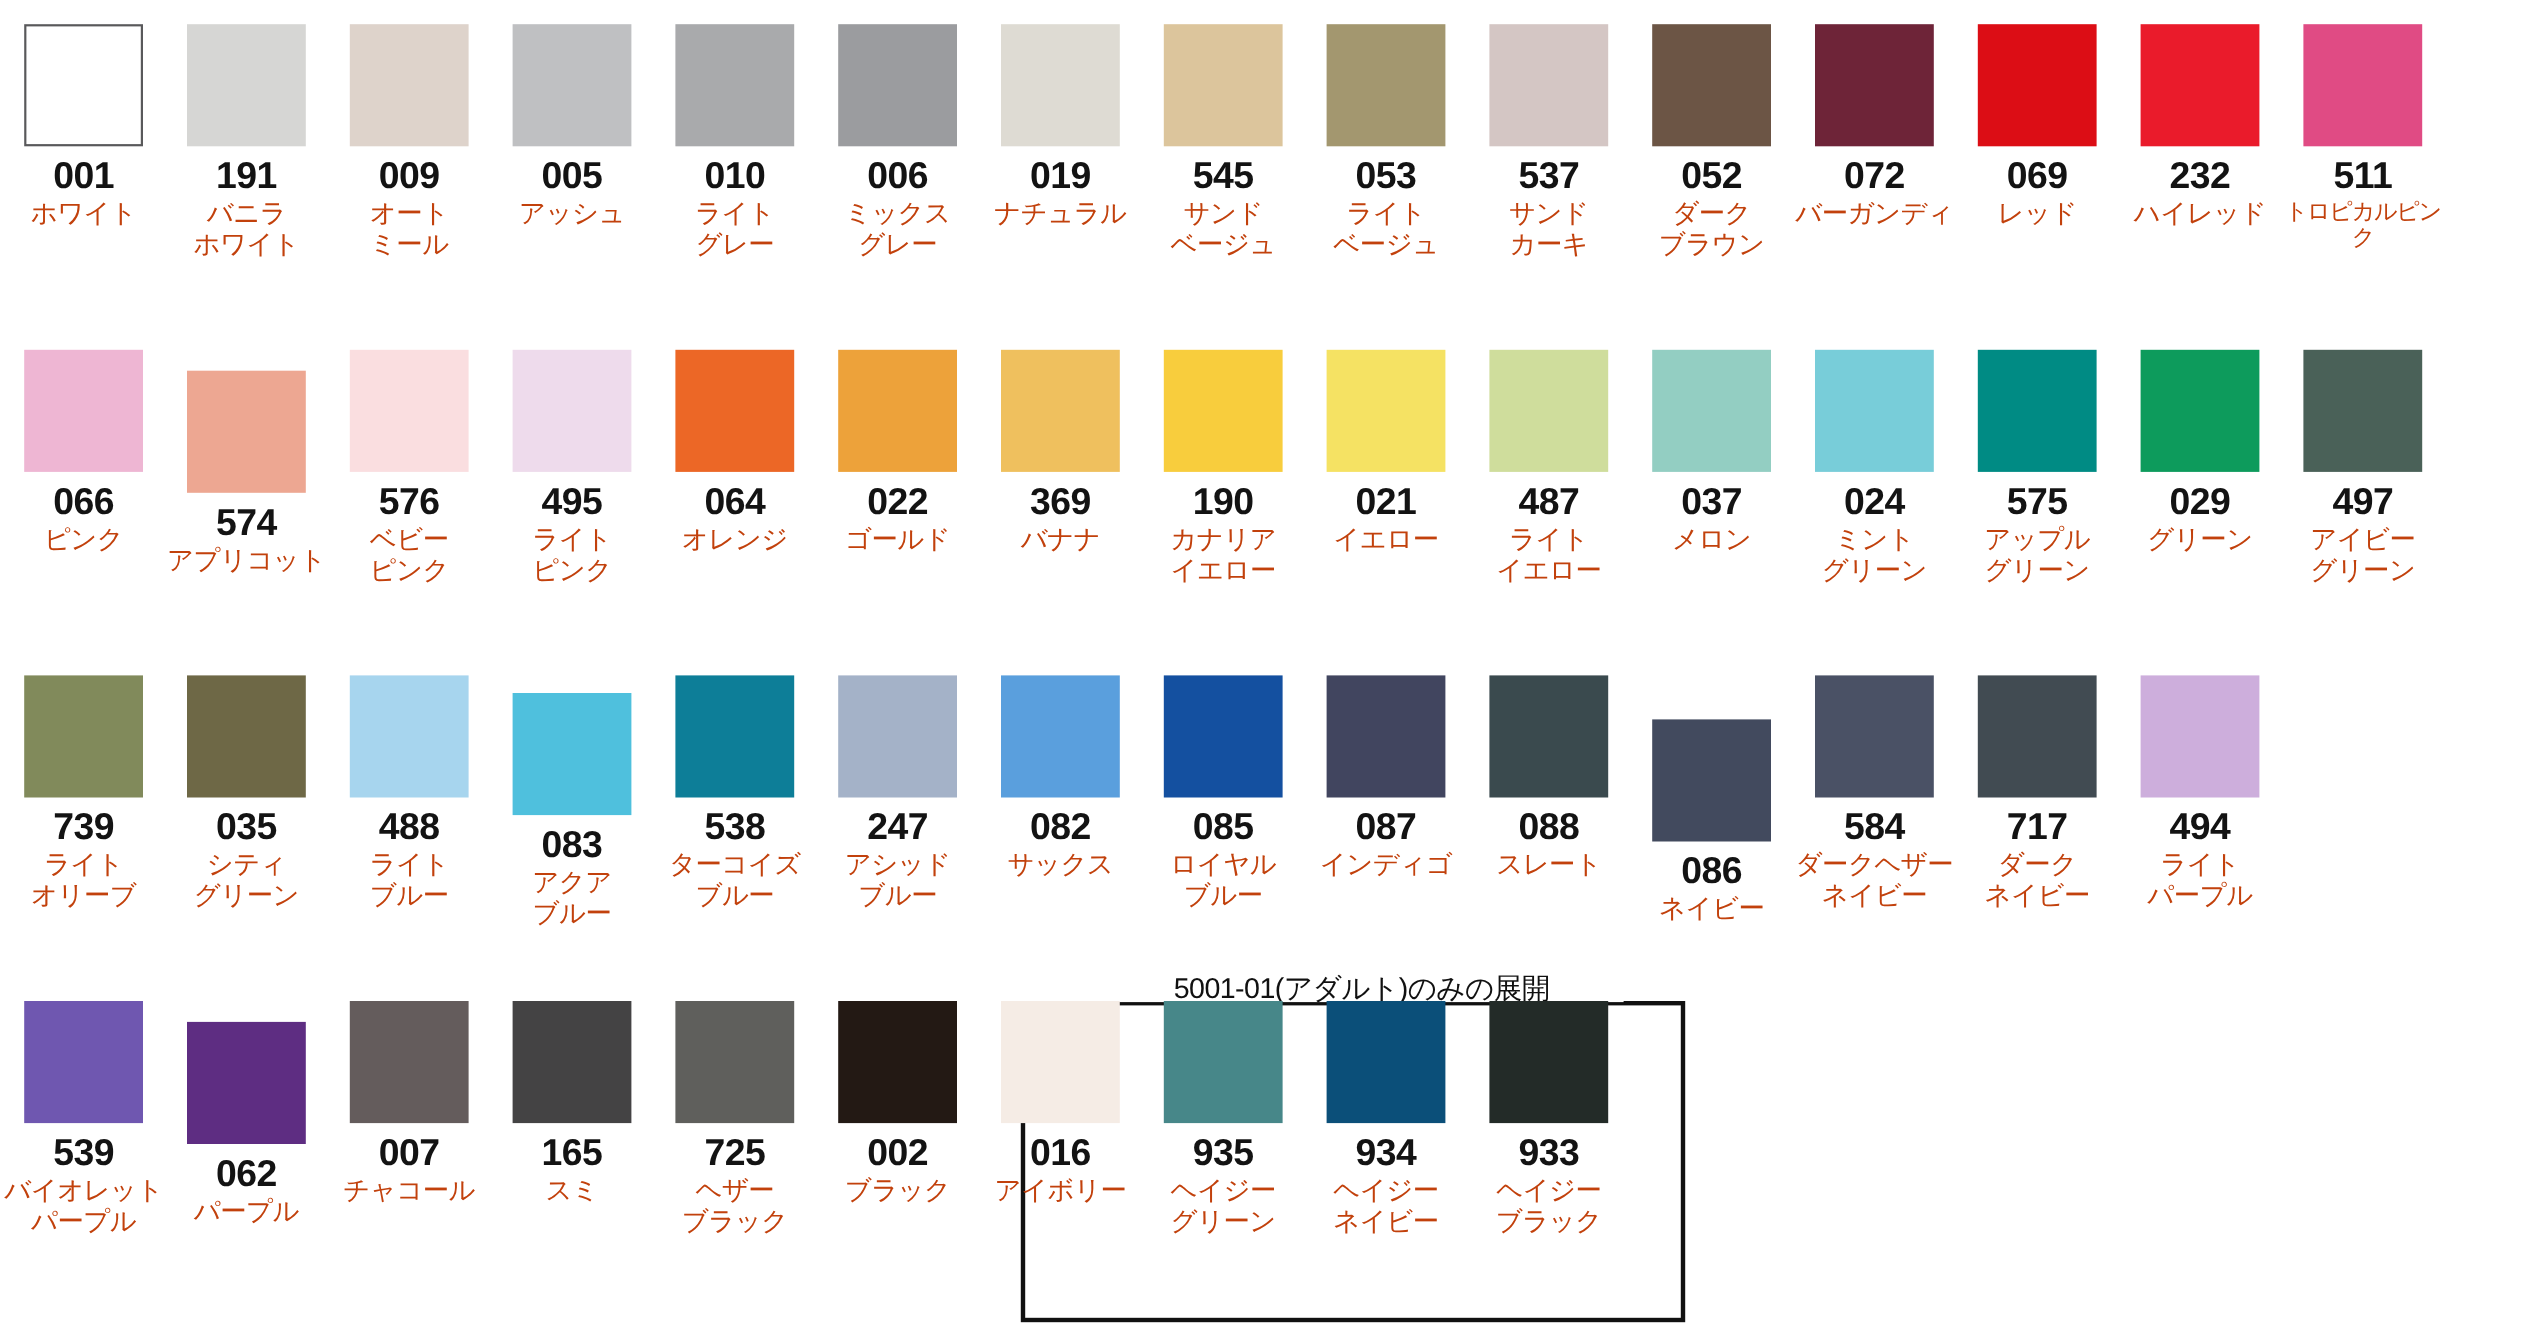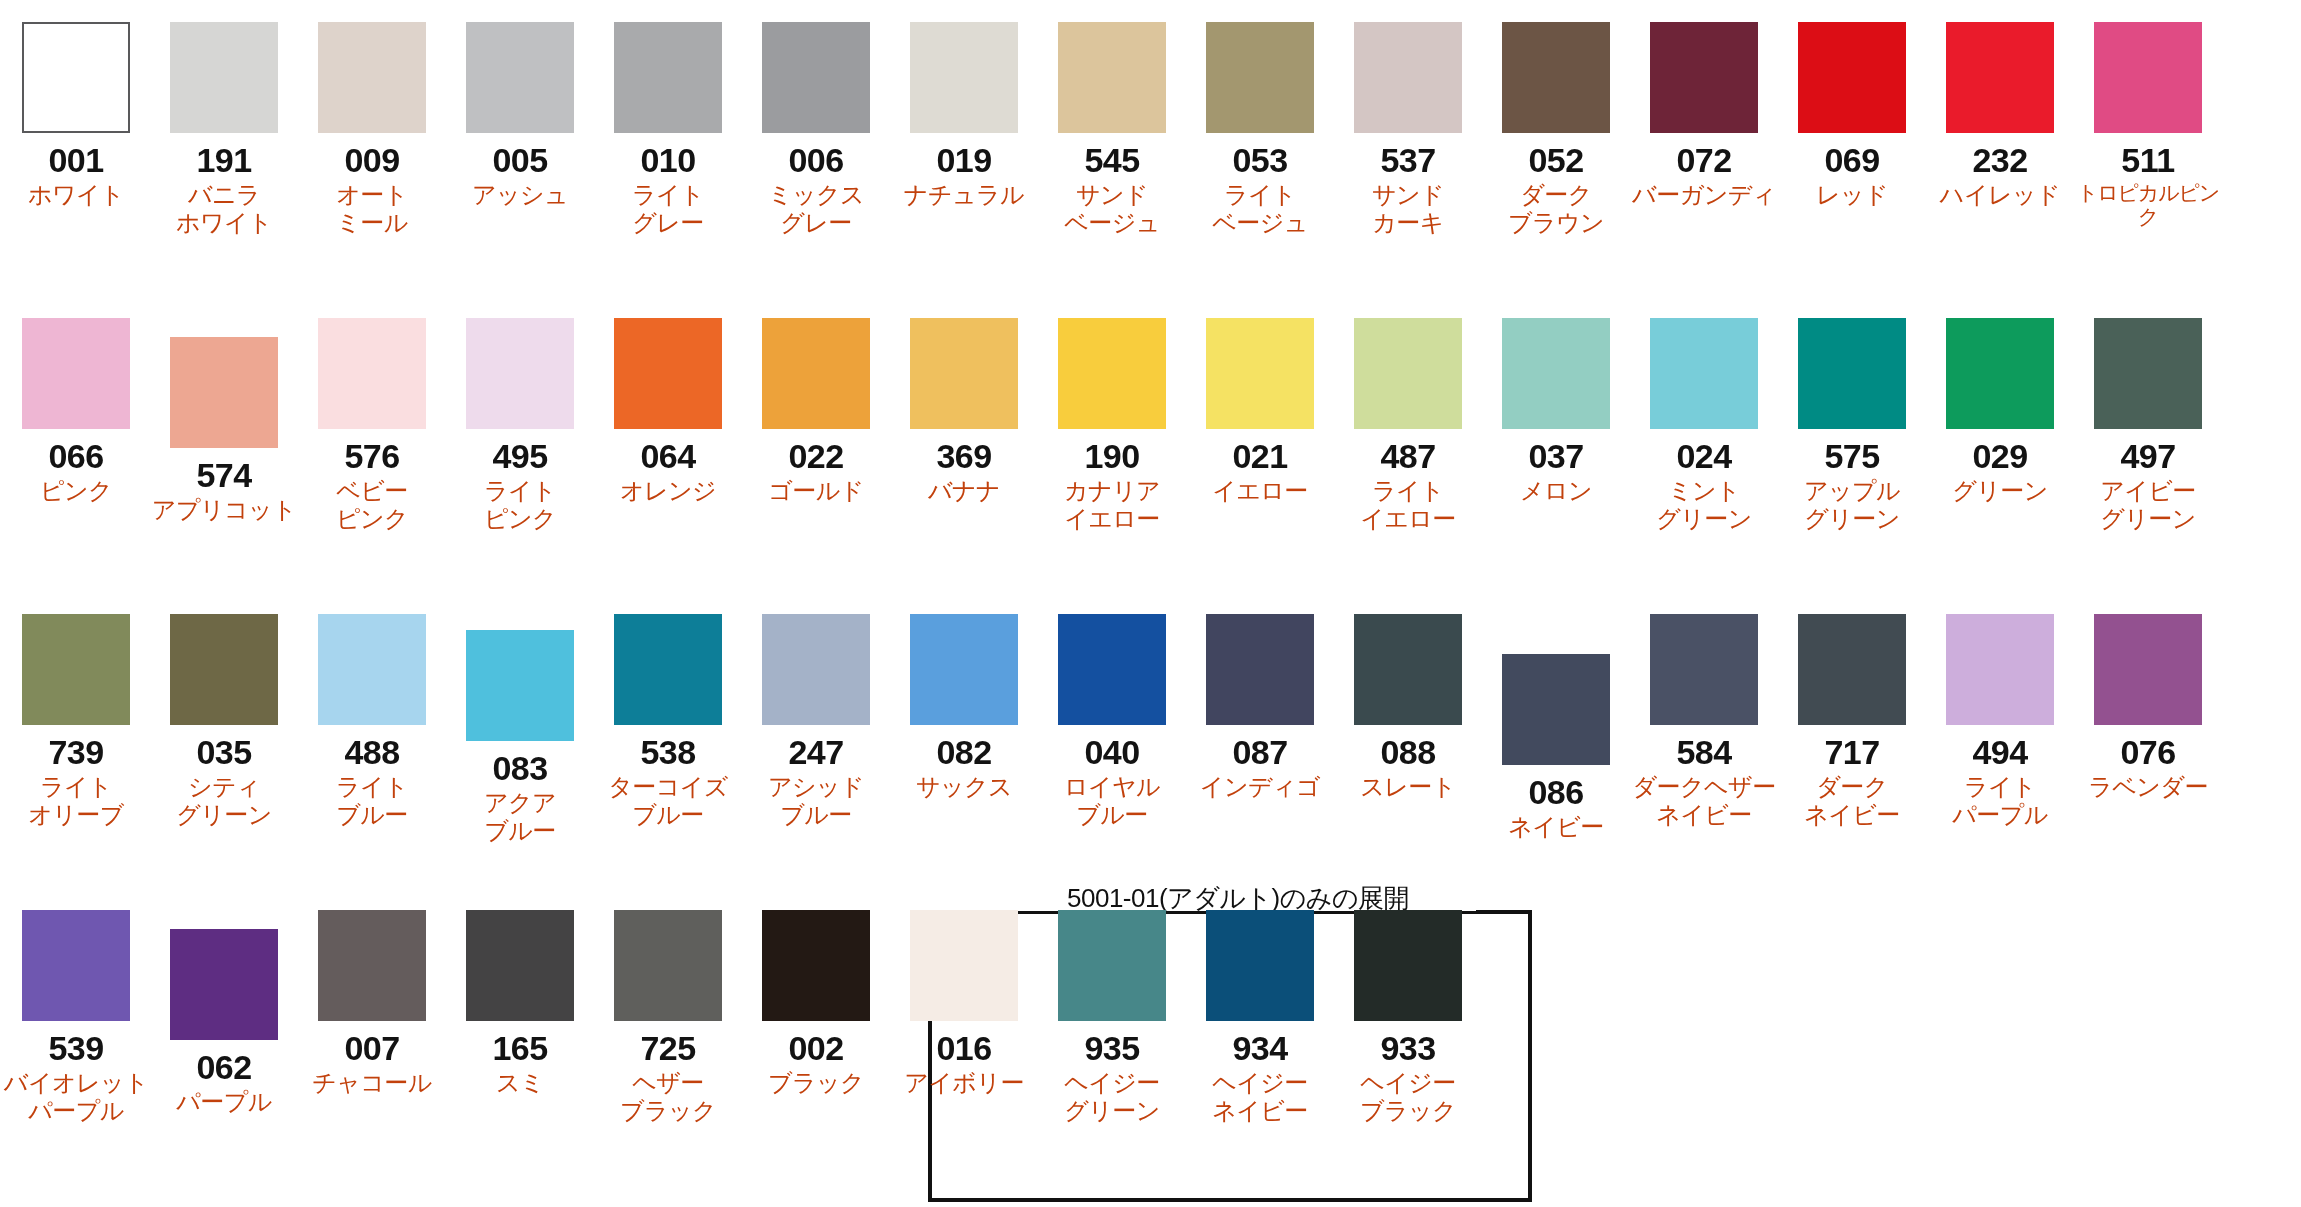--- a/index.html
+++ b/index.html
@@ -295,21 +295,21 @@
       <div class="jname">アシッド
 ブルー</div>
     </div>
     <div class="swatch-cell" style="left: 890px; top: 614px;">
       <div class="chip" title="#5a9fdd" style="background: rgb(90, 159, 221);"></div>
       <div class="code">082</div>
       <div class="jname">サックス</div>
     </div>
     <div class="swatch-cell" style="left: 1038px; top: 614px;">
       <div class="chip" title="#1450a0" style="background: rgb(20, 80, 160);"></div>
-      <div class="code">040</div>
+      <div class="code">085</div>
       <div class="jname">ロイヤル
 ブルー</div>
     </div>
     <div class="swatch-cell" style="left: 1186px; top: 614px;">
       <div class="chip" title="#41455f" style="background: rgb(65, 69, 95);"></div>
       <div class="code">087</div>
       <div class="jname">インディゴ</div>
     </div>
     <div class="swatch-cell" style="left: 1334px; top: 614px;">
       <div class="chip" title="#3a4a4e" style="background: rgb(58, 74, 78);"></div>
@@ -332,25 +332,20 @@
       <div class="code">717</div>
       <div class="jname">ダーク
 ネイビー</div>
     </div>
     <div class="swatch-cell" style="left: 1926px; top: 614px;">
       <div class="chip" title="#cdaedc" style="background: rgb(205, 174, 220);"></div>
       <div class="code">494</div>
       <div class="jname">ライト
 パープル</div>
     </div>
-    <div class="swatch-cell" style="left: 2074px; top: 614px;">
-      <div class="chip" title="#935190" style="background: rgb(147, 81, 144);"></div>
-      <div class="code">076</div>
-      <div class="jname">ラベンダー</div>
-    </div>
     <div class="swatch-cell" style="left: 2px; top: 910px;">
       <div class="chip" title="#6f57b0" style="background: rgb(111, 87, 176);"></div>
       <div class="code">539</div>
       <div class="jname">バイオレット
 パープル</div>
     </div>
     <div class="swatch-cell" style="left: 150px; top: 910px; margin-top: 19px;">
       <div class="chip" title="#5e2d82" style="background: rgb(94, 45, 130);"></div>
       <div class="code">062</div>
       <div class="jname">パープル</div>

